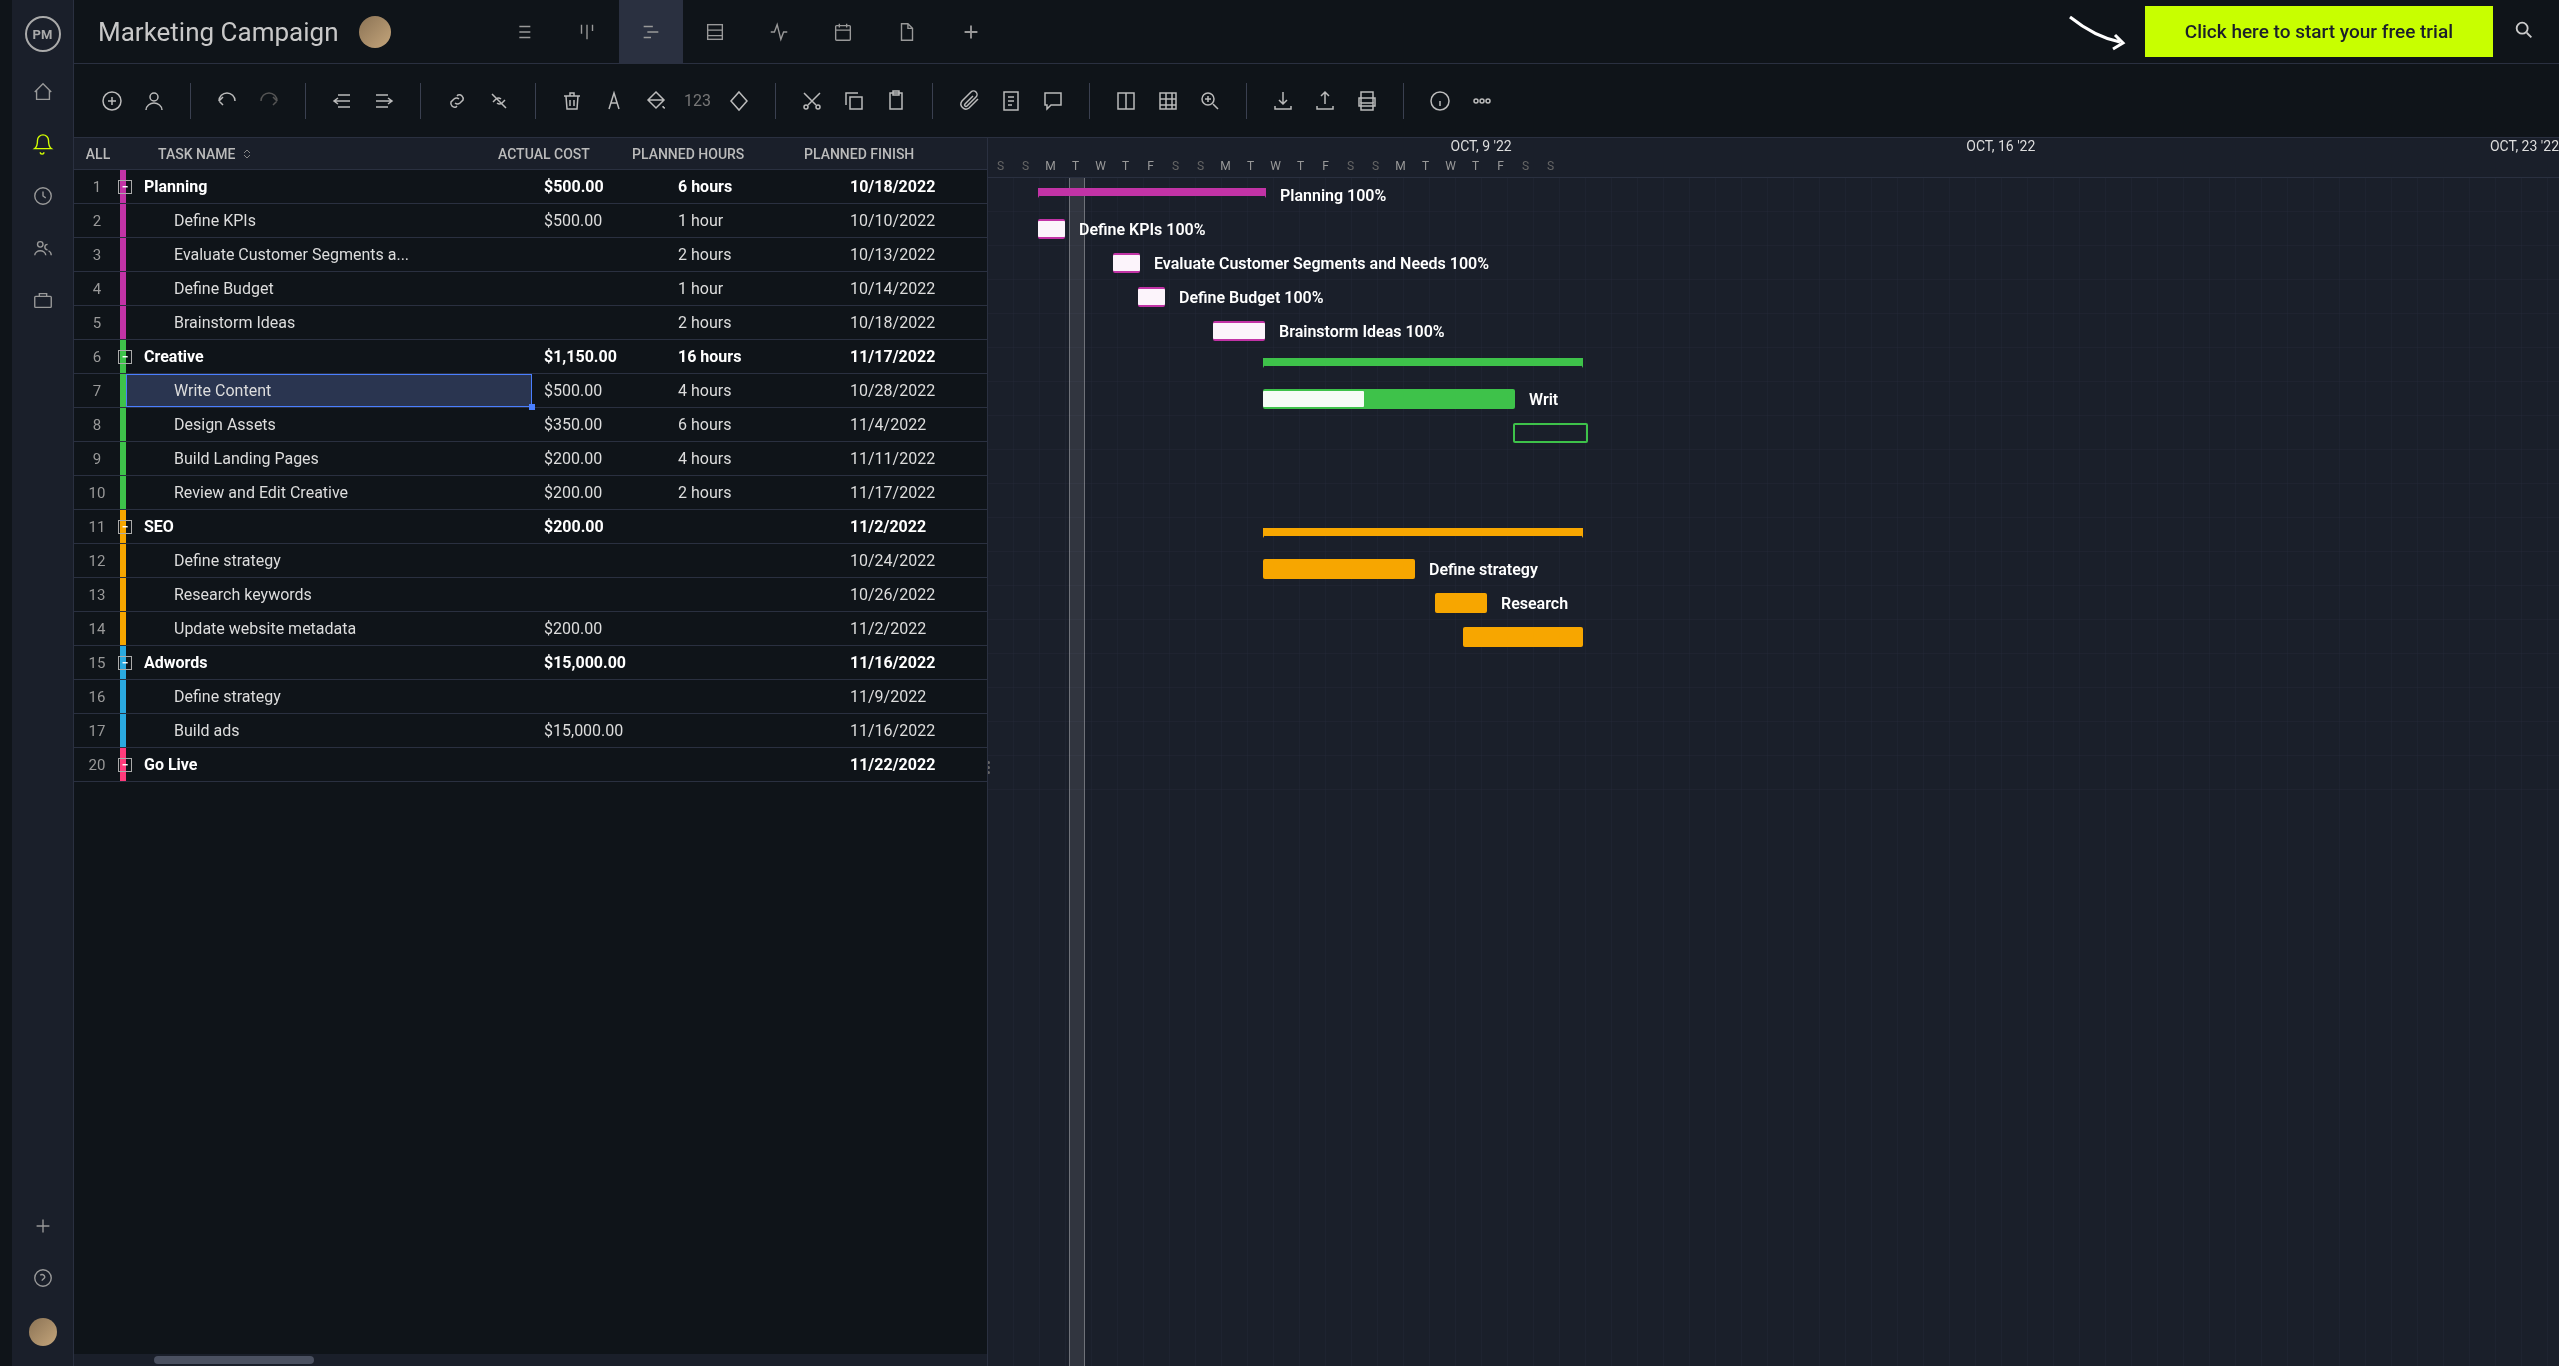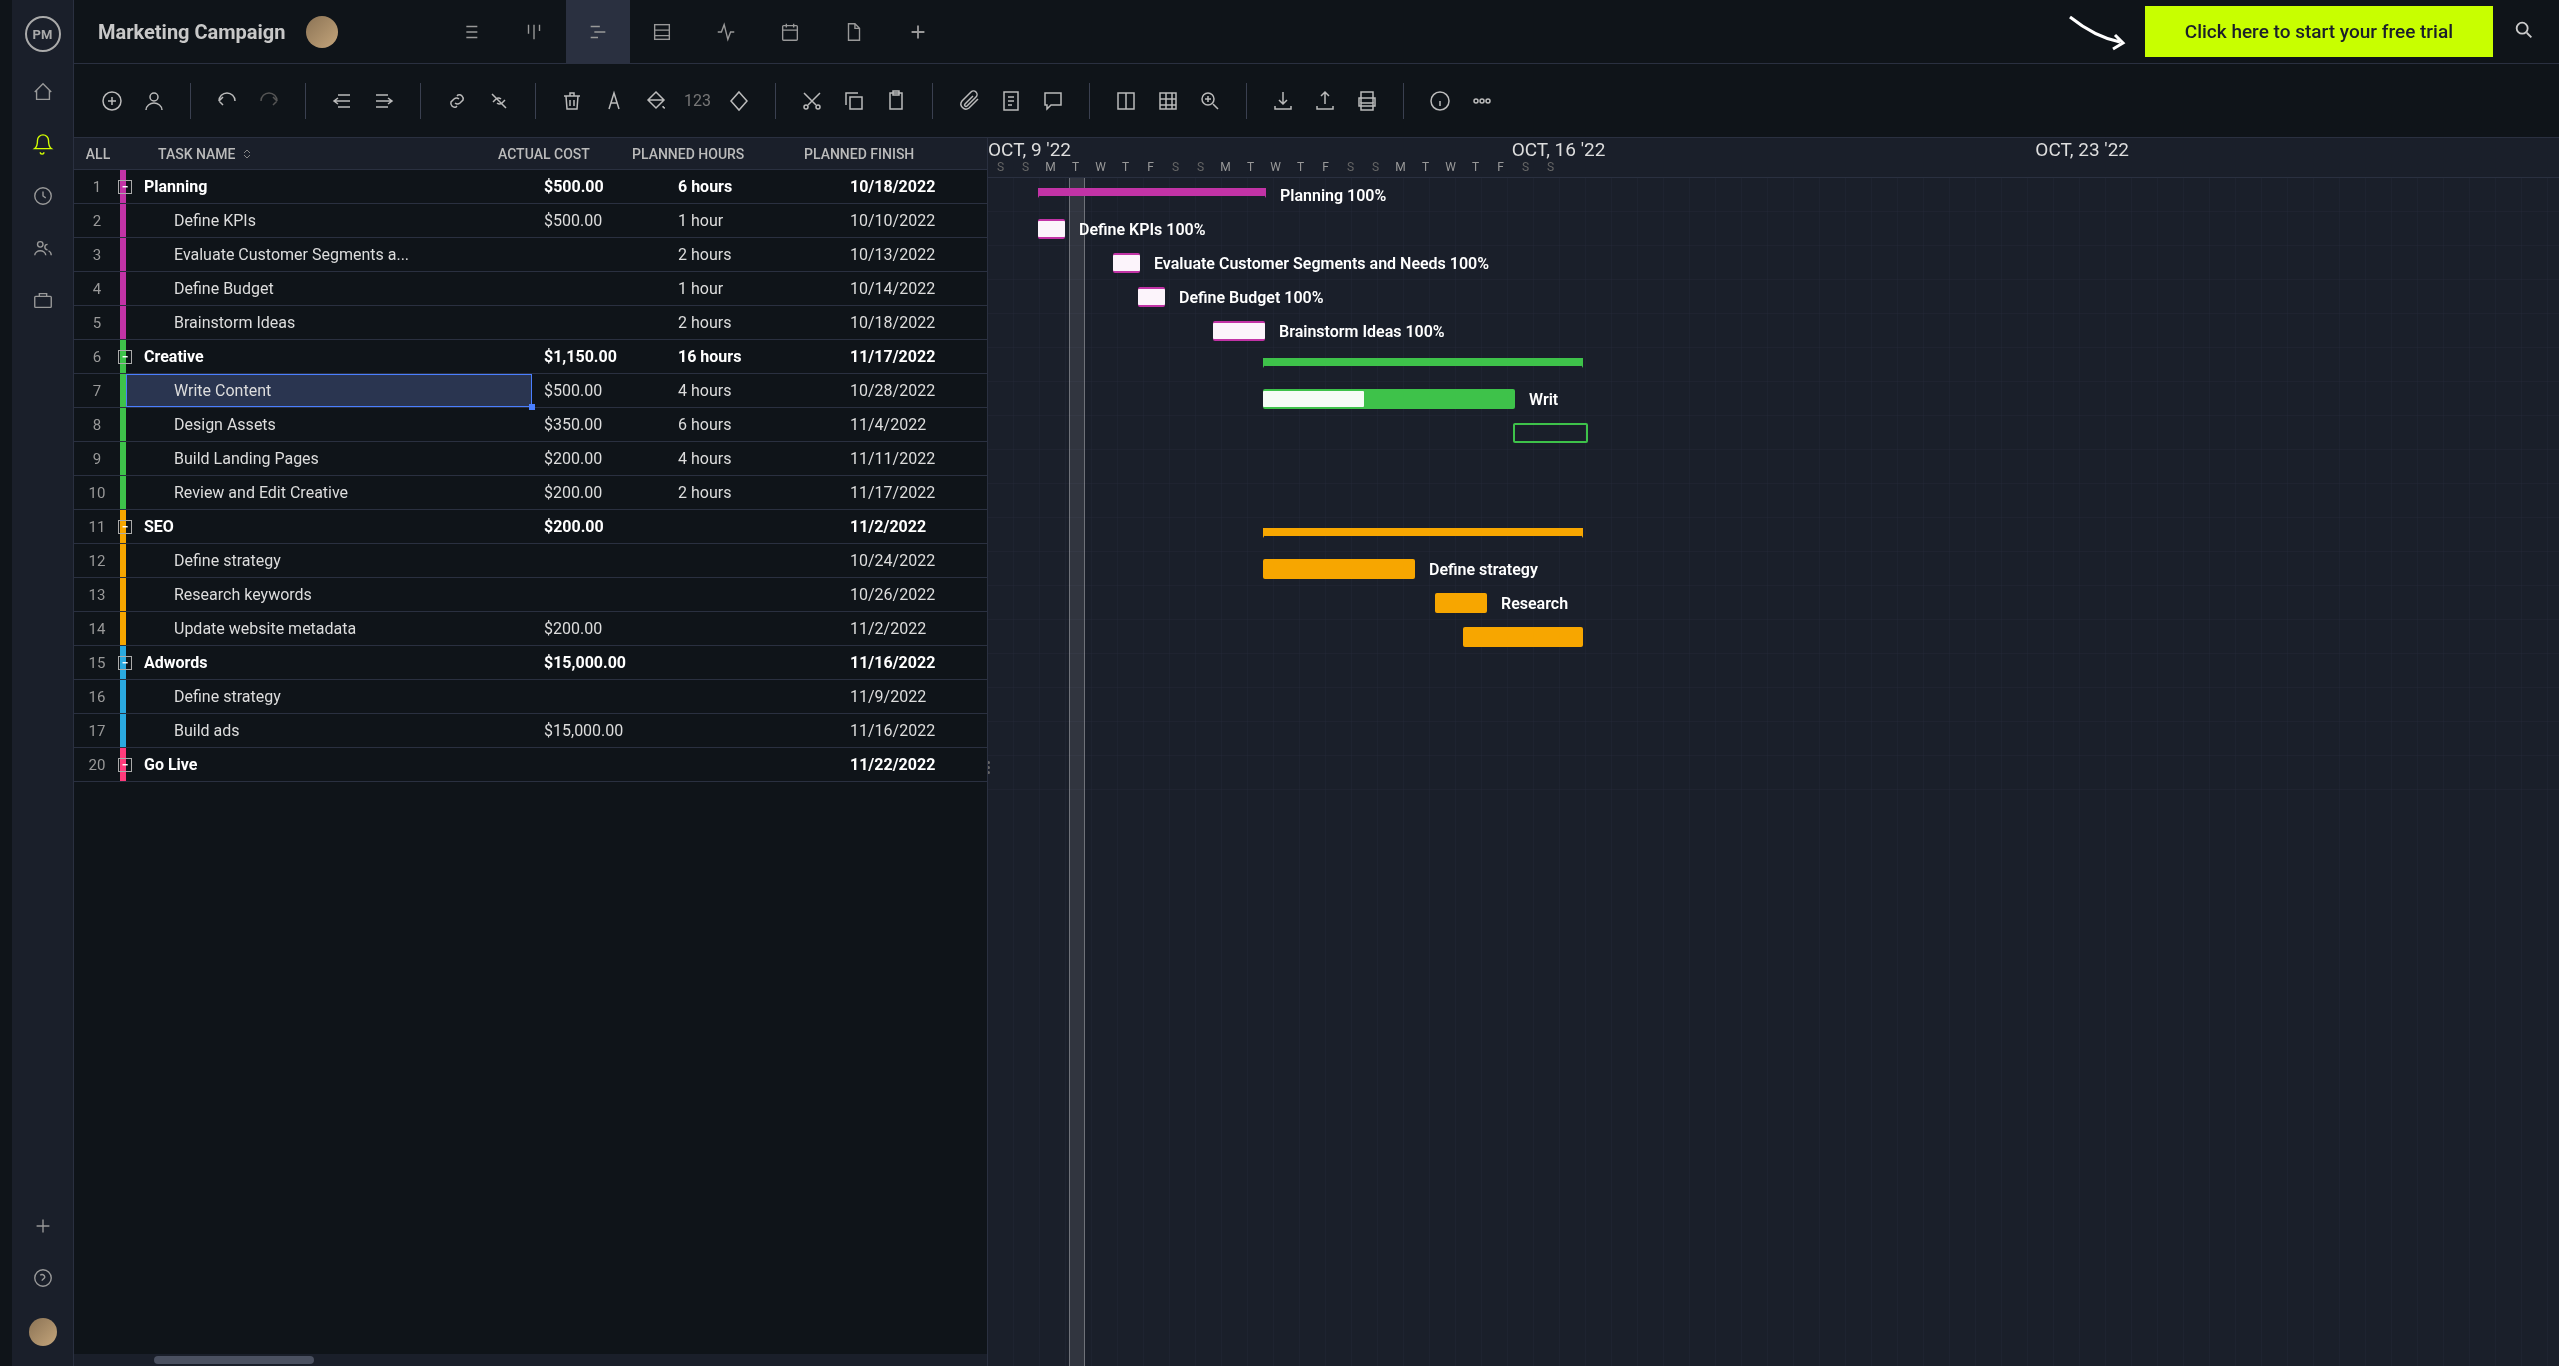--- a/index.html
+++ b/index.html
@@ -7,21 +7,21 @@
 .app { display: flex; height: 100%; padding-left: 12px; }
 .sidebar { width: 62px; background: #1a1f2a; display: flex; flex-direction: column; align-items: center; padding-top: 16px; gap: 28px; border-right: 1px solid #2a3040; }
 .sidebar-logo { width: 36px; height: 36px; border: 2px solid #aaa; border-radius: 50%; display: flex; align-items: center; justify-content: center; font-size: 13px; font-weight: bold; color: #aaa; }
 .sidebar-icon { width: 24px; height: 24px; display: flex; align-items: center; justify-content: center; cursor: pointer; color: #999; }
 .sidebar-icon.active { color: #d4ff00; }
 .sidebar-icon svg { width: 22px; height: 22px; stroke: currentColor; fill: none; stroke-width: 1.5; }
 .sidebar-spacer { flex: 1; }
 .avatar-small { width: 28px; height: 28px; border-radius: 50%; background: linear-gradient(135deg, #8b7355, #c4a57b); margin-bottom: 20px; }
 .main { flex: 1; display: flex; flex-direction: column; min-width: 0; }
 .topbar { height: 64px; display: flex; align-items: center; padding: 0 24px; gap: 20px; border-bottom: 1px solid #2a3040; }
-.page-title { font-size: 20px; font-weight: 700; color: #c8c8c8; }
+.page-title { font-size: 26px; font-weight: 400; color: #c8c8c8; }
 .avatar-med { width: 32px; height: 32px; border-radius: 50%; background: linear-gradient(135deg, #8b7355, #c4a57b); }
 .view-tabs { display: flex; gap: 0; margin-left: 80px; }
 .view-tab { width: 64px; height: 64px; display: flex; align-items: center; justify-content: center; cursor: pointer; color: #999; }
 .view-tab.active { background: #2a3040; }
 .view-tab svg { width: 22px; height: 22px; stroke: currentColor; fill: none; stroke-width: 1.5; }
 .view-tab.plus svg { stroke-width: 2; }
 .topbar-right { margin-left: auto; display: flex; align-items: center; gap: 20px; }
 .arrow-hint { width: 60px; height: 40px; position: relative; }
 .arrow-hint svg { position: absolute; width: 70px; height: 50px; top: -5px; stroke: #fff; fill: none; stroke-width: 3; }
 .cta-btn { background: #c8ff00; color: #1a1f2a; padding: 14px 40px; font-size: 19px; font-weight: 500; cursor: pointer; }
@@ -57,21 +57,21 @@
 .cell.cost { width: 134px; }
 .cell.hours { width: 172px; }
 .cell.finish { width: 145px; }
 .summary-bold { font-weight: 700; color: #fff; }
 .expander { width: 14px; height: 14px; border: 1px solid #aaa; display: flex; align-items: center; justify-content: center; font-size: 12px; line-height: 1; cursor: pointer; flex-shrink: 0; margin-left: -20px; margin-right: 6px; }
 .gantt-panel { flex: 1; position: relative; overflow: hidden; background: repeating-linear-gradient(90deg, #1a1f2a 0, #1a1f2a 25px, #1e2330 25px, #1e2330 26px); }
 .gantt-grip { position: absolute; left: -6px; top: 50%; width: 12px; height: 30px; display: flex; flex-direction: column; gap: 2px; justify-content: center; align-items: center; }
 .gantt-grip span { width: 3px; height: 3px; background: #666; border-radius: 50%; }
 .timeline-header { height: 40px; background: #1a1f2a; border-bottom: 1px solid #2a3040; display: flex; flex-direction: column; }
 .timeline-weeks { display: flex; height: 18px; }
-.timeline-week { flex: 1; text-align: left; font-size: 19px; color: #ddd; }
+.timeline-week { flex: 1; text-align: right; font-size: 14px; color: #ddd; }
 .timeline-days { display: flex; height: 22px; }
 .timeline-day { width: 25px; text-align: center; font-size: 12px; color: #999; line-height: 22px; }
 .timeline-day.weekend { color: #666; }
 .gantt-body { position: relative; height: calc(100% - 40px); }
 .gantt-row { height: 34px; position: relative; border-bottom: 1px solid rgba(42,48,64,0.3); }
 .today-line { position: absolute; top: 0; bottom: 0; left: 81px; width: 16px; background: rgba(255,255,255,0.1); z-index: 1; border-left: 1px solid rgba(255,255,255,0.3); border-right: 1px solid rgba(255,255,255,0.3); }
 .bar { position: absolute; height: 20px; top: 7px; border-radius: 2px; z-index: 2; }
 .bar-summary { height: 8px; top: 10px; }
 .bar-summary::before, .bar-summary::after { content: ''; position: absolute; top: 0; width: 0; height: 0; border-top: 10px solid; border-top-color: inherit; }
 .bar-summary::before { left: 0; border-right: 6px solid transparent; }

